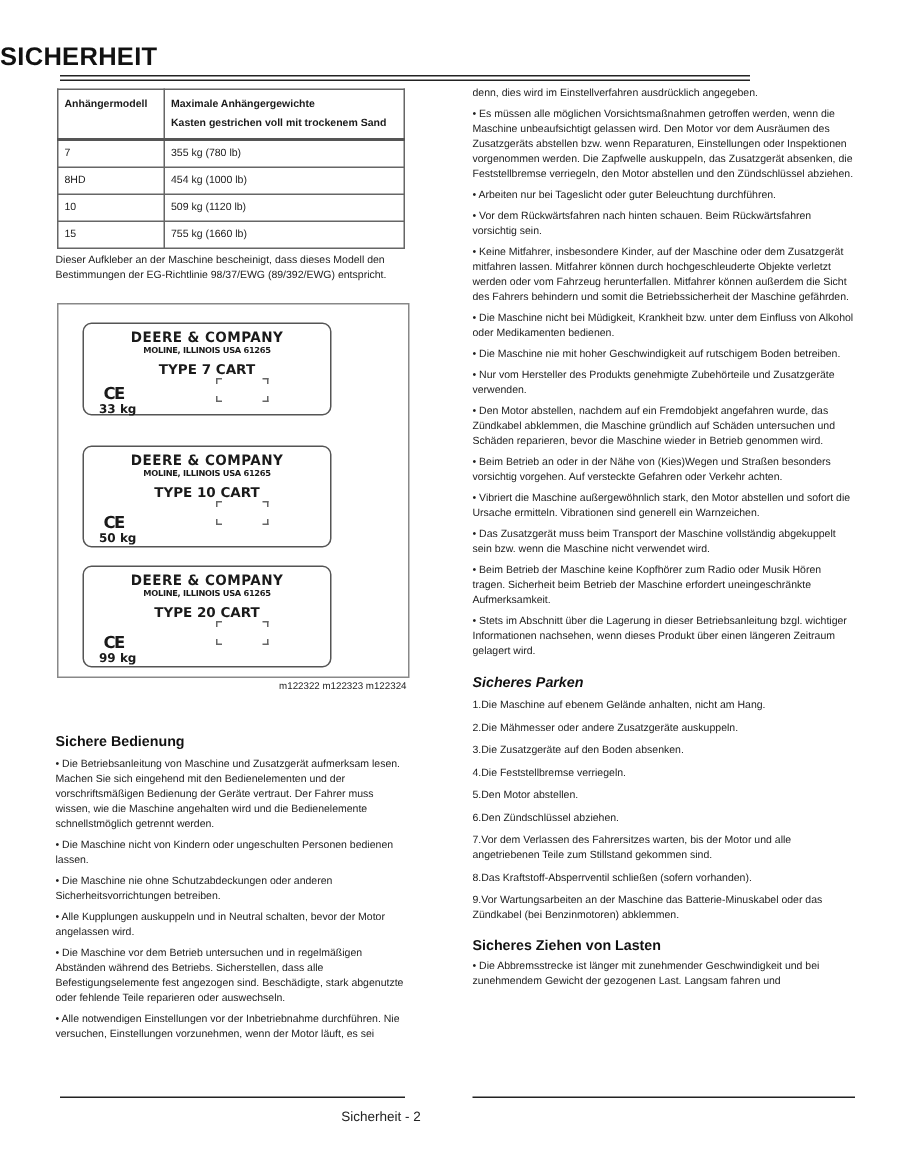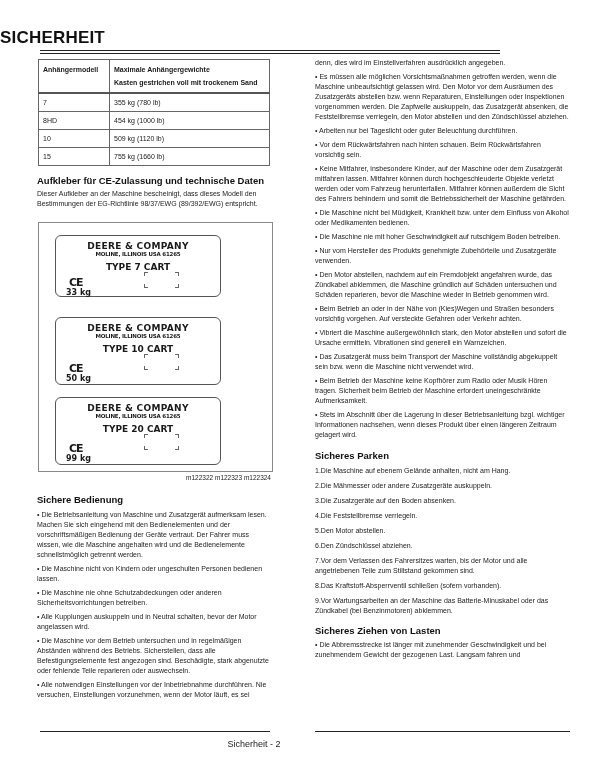--- a/index.html
+++ b/index.html
@@ -37,25 +37,25 @@
   .pc-tr { right:0; top:0; border-right-width:0.8px; border-top-width:0.8px; }
   .pc-bl { left:0; bottom:0; border-left-width:0.8px; border-bottom-width:0.8px; }
   .pc-br { right:0; bottom:0; border-right-width:0.8px; border-bottom-width:0.8px; }
   .decal-1 { top:12px; height:60px; }
   .decal-2 { top:94px; height:66px; }
   .decal-3 { top:174px; height:66px; }
   .decal-2 .d-ce, .decal-3 .d-ce { top:44px; }
   .decal-2 .d-kg, .decal-3 .d-kg { top:56px; }
   .figure-ids { font-size:6.5px; text-align:right; margin-top:2px; width:234px; color:#222; }
 
-  .h-bed { margin-top:13px; }
+  .h-bed { margin-top:28px; }
   .bul { margin-top:4px; }
   .h-first { margin-top:5px; }
   .num { margin-top:5px; }
-  .h-park { margin-top:10px; }
+  .h-park { margin-top:10px;font-style:italic; }
   .h-zieh { margin-top:9px; }
 
   .footer-rule { position:absolute; left:40px; width:230px; top:731px; border-top:1px solid #222; }
   .footer-rule-r { position:absolute; left:315px; width:255px; top:731px; border-top:1px solid #222; }
   .footer { position:absolute; left:0; width:508px; top:739px; text-align:center; font-size:9px; color:#222; }
 </style>
 </head>
 <body>
 
 <div class="page-title">SICHERHEIT</div>
@@ -86,21 +86,20 @@
         <td class="c1">10</td>
         <td>509 kg (1120 lb)</td>
       </tr>
       <tr>
         <td class="c1">15</td>
         <td>755 kg (1660 lb)</td>
       </tr>
     </tbody>
   </table>
 
-  <h2 class="h-ce">Aufkleber für CE-Zulassung und technische Daten</h2>
   <p class="intro">Dieser Aufkleber an der Maschine bescheinigt, dass dieses Modell den Bestimmungen der EG-Richtlinie 98/37/EWG (89/392/EWG) entspricht.</p>
 
   <div class="decal-box">
     <div class="decal decal-1">
       <div class="d-company">DEERE &amp; COMPANY</div>
       <div class="d-address">MOLINE, ILLINOIS  USA  61265</div>
       <div class="d-type">TYPE  7 CART</div>
       <div class="d-ce">CE</div>
       <div class="d-kg">33 kg</div>
       <div class="d-plate">

